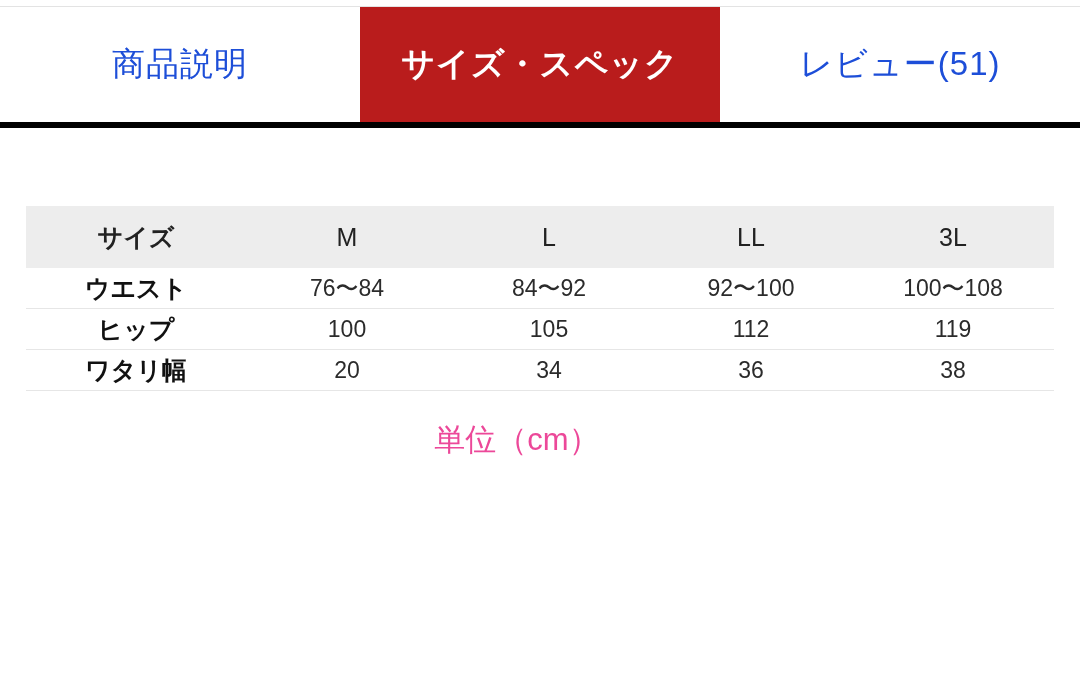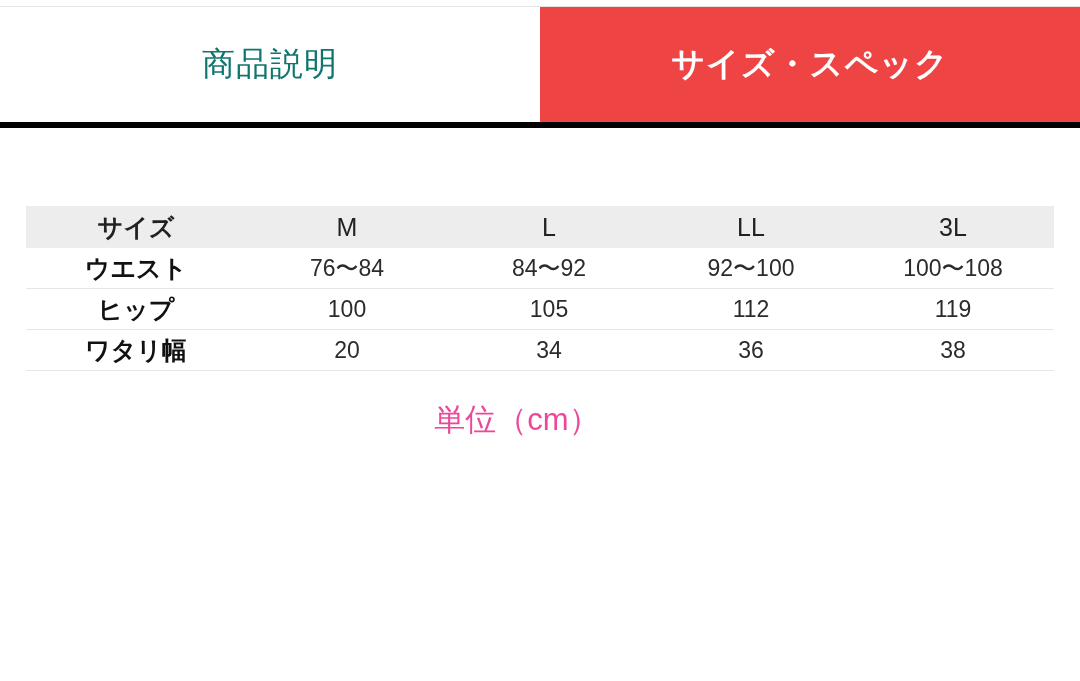--- a/index.html
+++ b/index.html
@@ -38,28 +38,28 @@
     border-bottom: 6px solid #000000;
     box-sizing: border-box;
   }
   .tab {
     flex: 1 1 0;
     display: flex;
     align-items: center;
     justify-content: center;
     font-size: 33px;
     letter-spacing: 1px;
-    color: #0f766e;
+    color: #1d4ed8;
     background: #ffffff;
     box-sizing: border-box;
     cursor: pointer;
     user-select: none;
   }
   .tab.active {
-    background: #ef4444;
+    background: #b91c1c;
     color: #ffffff;
     font-weight: bold;
   }
 
   
   .table-wrap {
     padding: 0 26px;
     box-sizing: border-box;
     margin-top: 78px;
   }
@@ -76,21 +76,21 @@
     height: 40px;
     font-weight: normal;
     font-size: 24px;
     color: #222222;
   }
   table.spec thead tr {
     background: #ededed;
   }
   table.spec thead th {
     border-bottom: none;
-    height: 42px;
+    height: 62px;
     font-size: 25px;
   }
   table.spec thead th.rowhead,
   table.spec tbody th.rowhead {
     font-weight: bold;
     width: 220px;
     font-size: 25px;
   }
   table.spec tbody th.rowhead {
     color: #111111;
@@ -120,20 +120,21 @@
 </head>
 <body>
 
 <div class="page">
 
   <div class="top-rule"></div>
 
   <div class="tabbar">
     <div class="tab">商品説明</div>
     <div class="tab active">サイズ・スペック</div>
+    <div class="tab">レビュー(51)</div>
   </div>
 
   <div class="table-wrap">
     <table class="spec">
       <thead>
         <tr>
           <th class="rowhead">サイズ</th>
           <th>M</th>
           <th>L</th>
           <th>LL</th>

